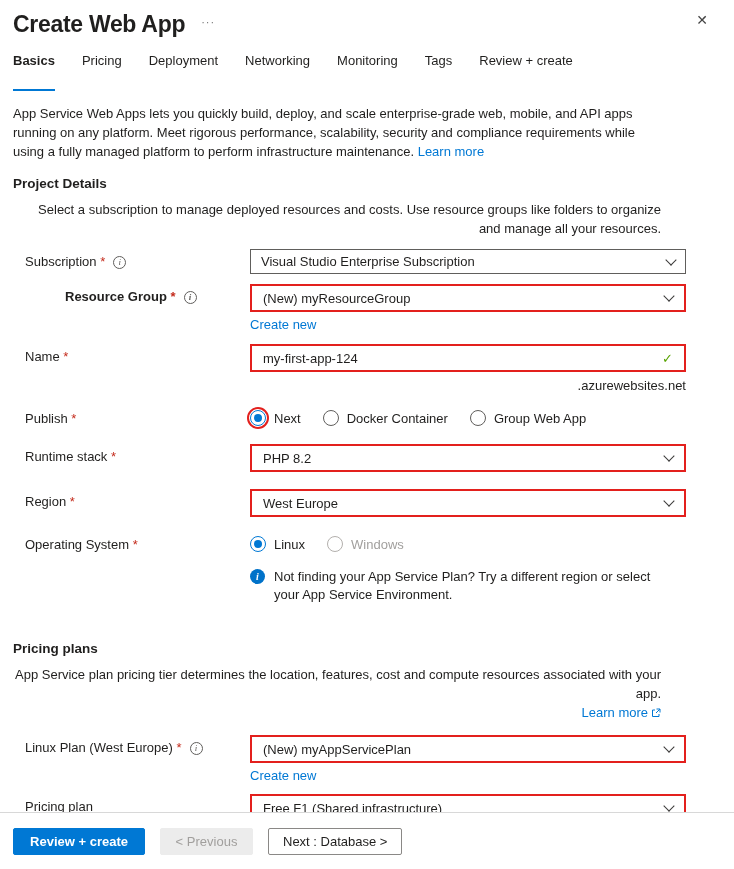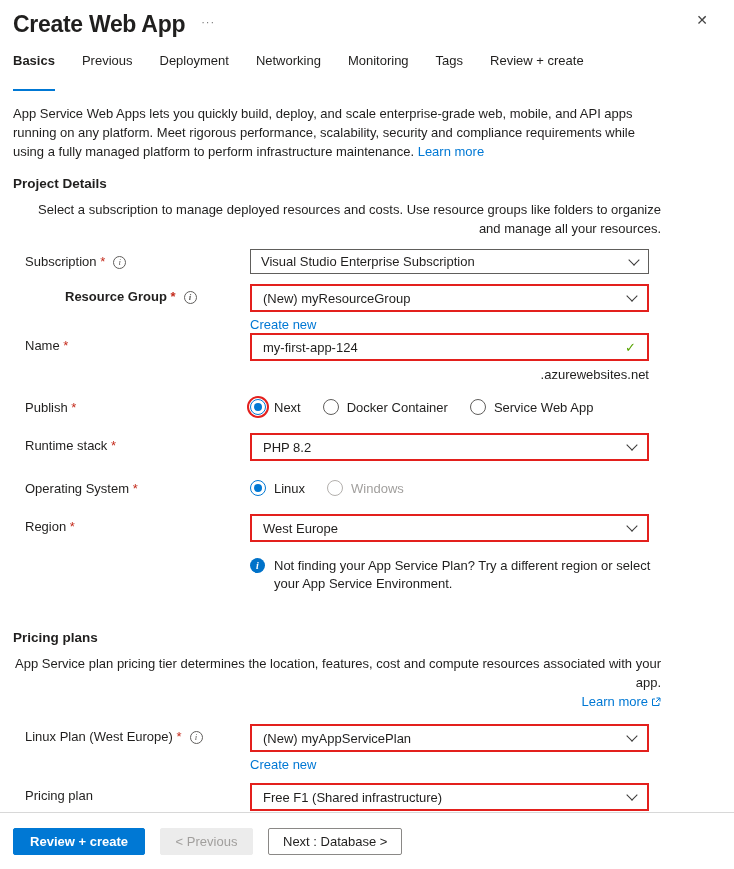--- a/index.html
+++ b/index.html
@@ -32,21 +32,21 @@
   .link{color:var(--blue);text-decoration:none;cursor:pointer;}
   .section-heading{font-weight:700;font-size:13.5px;margin-top:0;}
   .desc{max-width:648px;line-height:19px;text-align:right;}
 
   
   .row{display:flex;align-items:flex-start;padding-left:12px;}
   .lbl{width:225px;flex:none;display:flex;align-items:center;gap:8px;padding-top:5px;line-height:16px;}
   .lbl .wrap{max-width:180px;}
   .lbl.indent{padding-left:40px;font-weight:bold;}
   .req{color:var(--req);}
-  .ctrl{width:399px;flex:none;}
+  .ctrl{width:436px;flex:none;}
 
   .info-i{width:13px;height:13px;border-radius:50%;border:1px solid var(--gray);color:var(--gray);
     font-size:9px;line-height:11px;display:inline-flex;align-items:center;justify-content:center;
     font-family:"Liberation Serif",serif;font-style:italic;flex:none;cursor:default;}
 
   .select,.textfield{display:flex;align-items:center;justify-content:space-between;
     border:1px solid var(--gray);background:#fff;height:25px;padding:0 10px;width:100%;}
   .chev{width:8px;height:8px;border-right:1.5px solid #3b3a39;border-bottom:1.5px solid #3b3a39;
     transform:rotate(45deg);margin-top:-4px;flex:none;}
   .red-box{border:2.5px solid var(--red);}
@@ -83,21 +83,21 @@
   .btn-primary{background:var(--blue);border:1px solid var(--blue);color:#fff;font-weight:700;min-width:132px;}
   .btn-disabled{background:#ececec;border:1px solid #ececec;color:var(--disabled);min-width:93px;cursor:default;}
   .btn-secondary{background:#fff;border:1px solid #8a8886;color:var(--txt);min-width:131px;}
 
   
   .mt-pd{margin-top:15px;}   
   .mt-desc{margin-top:9px;}
   .mt-sub{margin-top:11px;}
   .mt-rg{margin-top:10px;}
   .mt-id{margin-top:21px;}
-  .mt-name{}
+  .mt-name{margin-top:11px;}
   .mt-pub{margin-top:13px;}
   .mt-rt{margin-top:17px;}
   .mt-os{margin-top:15px;}
   .mt-region{margin-top:17px;}
   .mt-note{margin-top:15px;}
   .mt-pp{margin-top:37px;}
   .mt-lp{margin-top:13px;}
   .mt-price{margin-top:10px;}
 </style>
 </head>
@@ -106,21 +106,21 @@
 <div class="page">
 
   <div class="title-row">
     <div class="page-title">Create Web App</div>
     <div class="more-btn">···</div>
   </div>
   <div class="close-btn">✕</div>
 
   <div class="tabs">
     <div class="tab active">Basics</div>
-    <div class="tab">Previous</div>
+    <div class="tab">Pricing</div>
     <div class="tab">Deployment</div>
     <div class="tab">Networking</div>
     <div class="tab">Monitoring</div>
     <div class="tab">Tags</div>
     <div class="tab">Review + create</div>
   </div>
 
   <div class="intro"><span>App Service Web Apps lets you quickly build, deploy, and scale enterprise-grade web, mobile, and API apps running on any platform. Meet rigorous performance, scalability, security and compliance requirements while using a fully managed platform to perform infrastructure maintenance. </span> <a class="link">Learn more</a></div>
 
   <div class="section-heading mt-pd">Project Details</div>
@@ -180,67 +180,67 @@
         <div class="radio-opt">
           <span class="radio sel red-ring"></span>
           <span>Next</span>
         </div>
         <div class="radio-opt">
           <span class="radio"></span>
           <span>Docker Container</span>
         </div>
         <div class="radio-opt">
           <span class="radio"></span>
-          <span>Service Web App</span>
+          <span>Group Web App</span>
         </div>
       </div>
     </div>
   </div>
 
   <div class="row mt-rt">
     <div class="lbl">
       <span class="wrap"><span>Runtime stack</span> <span class="req">*</span></span>
     </div>
     <div class="ctrl">
       <div class="red-box">
         <div class="select">
           <span>PHP 8.2</span>
+          <span class="chev"></span>
+        </div>
+      </div>
+    </div>
+  </div>
+
+  <div class="row mt-region">
+    <div class="lbl">
+      <span class="wrap"><span>Region</span> <span class="req">*</span></span>
+    </div>
+    <div class="ctrl">
+      <div class="red-box">
+        <div class="select">
+          <span>West Europe</span>
           <span class="chev"></span>
         </div>
       </div>
     </div>
   </div>
 
   <div class="row mt-os">
     <div class="lbl">
       <span class="wrap"><span>Operating System</span> <span class="req">*</span></span>
     </div>
     <div class="ctrl">
       <div class="radio-group">
         <div class="radio-opt">
           <span class="radio sel"></span>
           <span>Linux</span>
         </div>
         <div class="radio-opt disabled">
           <span class="radio off"></span>
           <span>Windows</span>
-        </div>
-      </div>
-    </div>
-  </div>
-
-  <div class="row mt-region">
-    <div class="lbl">
-      <span class="wrap"><span>Region</span> <span class="req">*</span></span>
-    </div>
-    <div class="ctrl">
-      <div class="red-box">
-        <div class="select">
-          <span>West Europe</span>
-          <span class="chev"></span>
         </div>
       </div>
     </div>
   </div>
 
   <div class="note mt-note">
     <span class="note-icon">i</span>
     <span class="note-text">Not finding your App Service Plan? Try a different region or select your App Service Environment.</span>
   </div>
 

